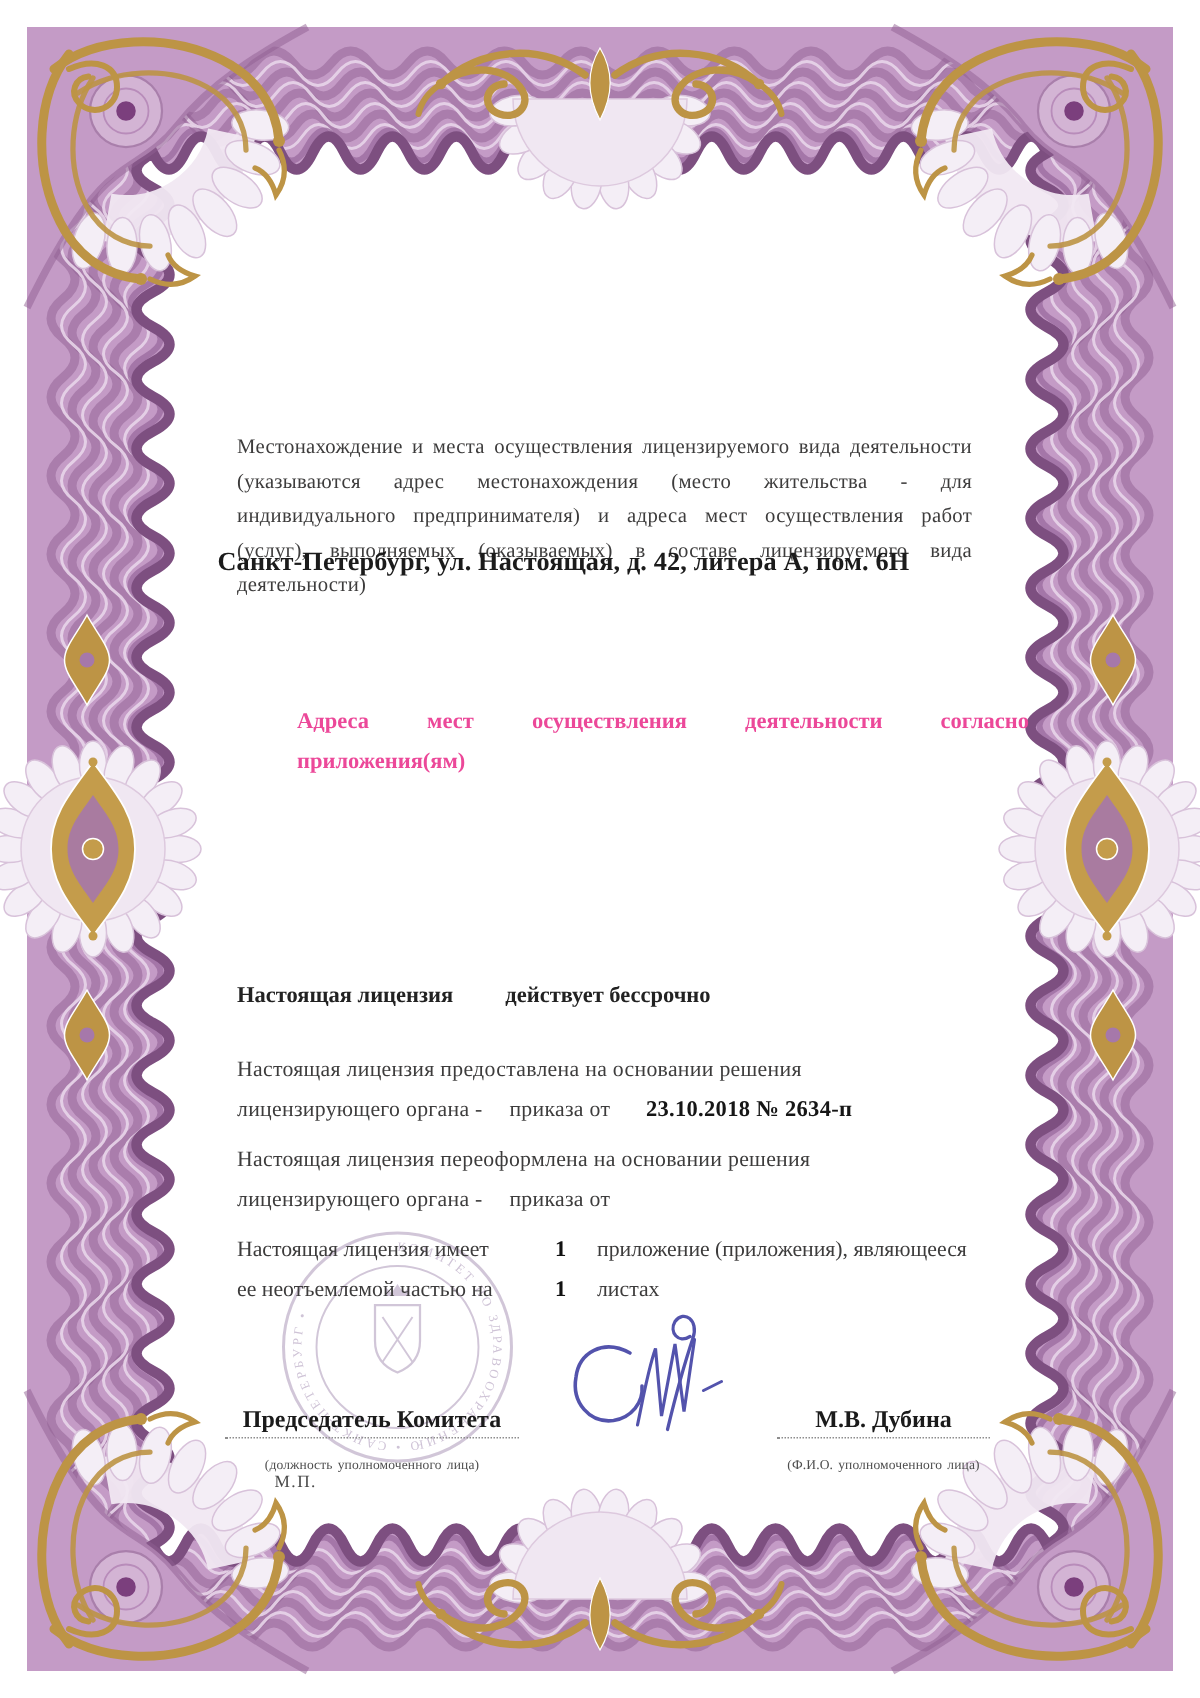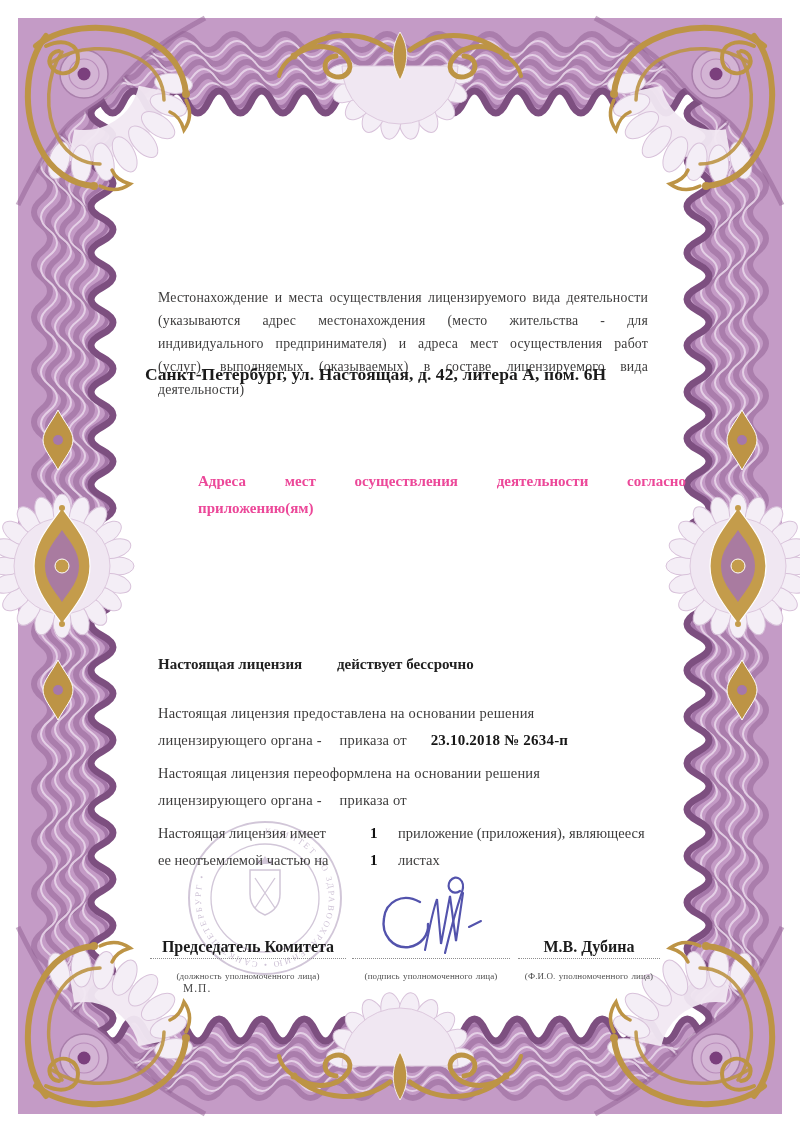--- a/index.html
+++ b/index.html
@@ -312,21 +312,21 @@
   </svg>
 
   <div class="content">
 
     <div class="para" id="p1">Местонахождение и места осуществления лицензируемого вида деятельности (указываются адрес местонахождения (место жительства - для индивидуального предпринимателя) и адреса мест осуществления работ (услуг), выполняемых (оказываемых) в составе лицензируемого вида деятельности)</div>
 
     <div class="para" id="address">Санкт-Петербург, ул. Настоящая, д. 42, литера А, пом. 6Н</div>
 
     <div class="para" id="p2">
       <span class="jline">Адреса мест осуществления деятельности согласно</span>
-      <span>приложению(ям)</span>
+      <span>приложения(ям)</span>
     </div>
 
     <div class="para" id="p3">
       <span>Настоящая лицензия</span>
       <span class="gapv">действует бессрочно</span>
     </div>
 
     <div class="para" id="p4">
       <div>Настоящая лицензия предоставлена на основании решения</div>
       <div>
@@ -354,24 +354,20 @@
         <span class="lbl">ее неотъемлемой частью на</span>
         <span class="num">1</span>
         <span>листах</span>
       </div>
     </div>
 
     <div class="sigcol" id="sigcol1">
       <div class="nm">Председатель Комитета</div>
       <div class="cap">(должность уполномоченного лица)</div>
     </div>
-    <div class="sigcol" id="sigcol2">
-      <div class="nm"></div>
-      <div class="cap">(подпись уполномоченного лица)</div>
-    </div>
     <div class="sigcol" id="sigcol3">
       <div class="nm">М.В. Дубина</div>
       <div class="cap">(Ф.И.О. уполномоченного лица)</div>
     </div>
 
     <div class="para" id="mp">М.П.</div>
   </div>
 
   <svg class="layer" id="sigSvg" viewBox="0 0 800 1132">
     <g fill="none" stroke="#4545a6" stroke-width="2.4" stroke-linecap="round" opacity="0.92">

